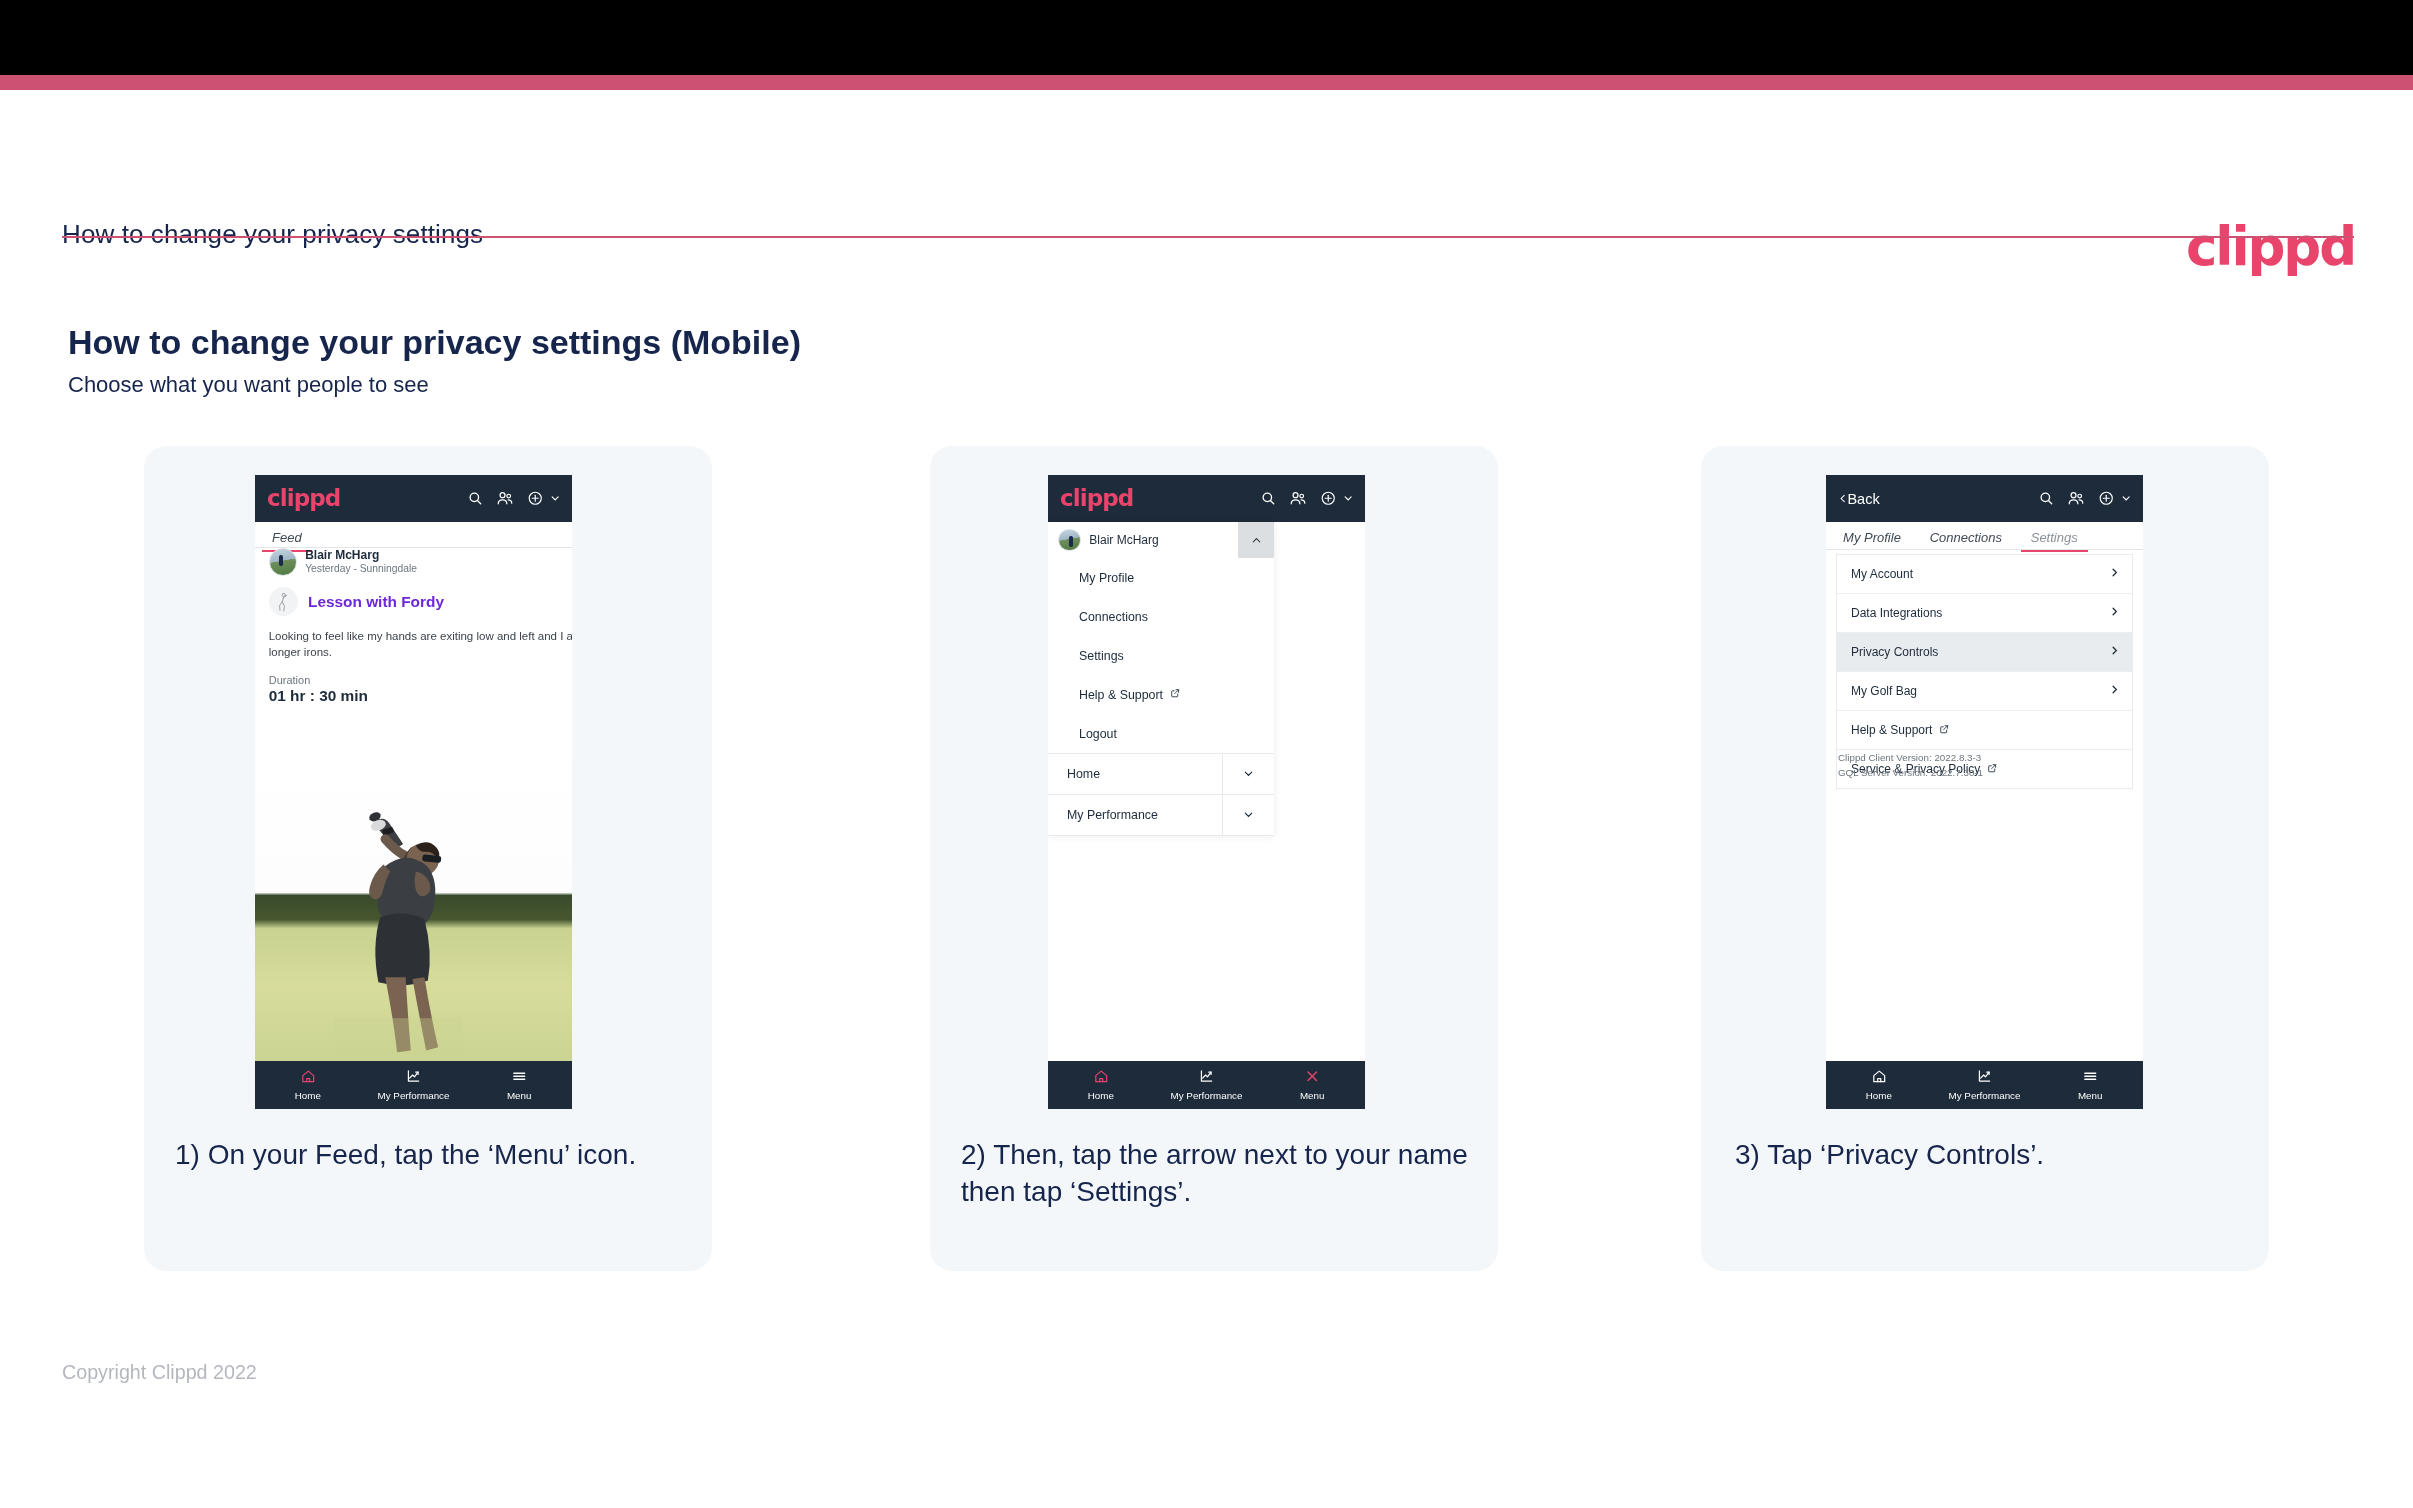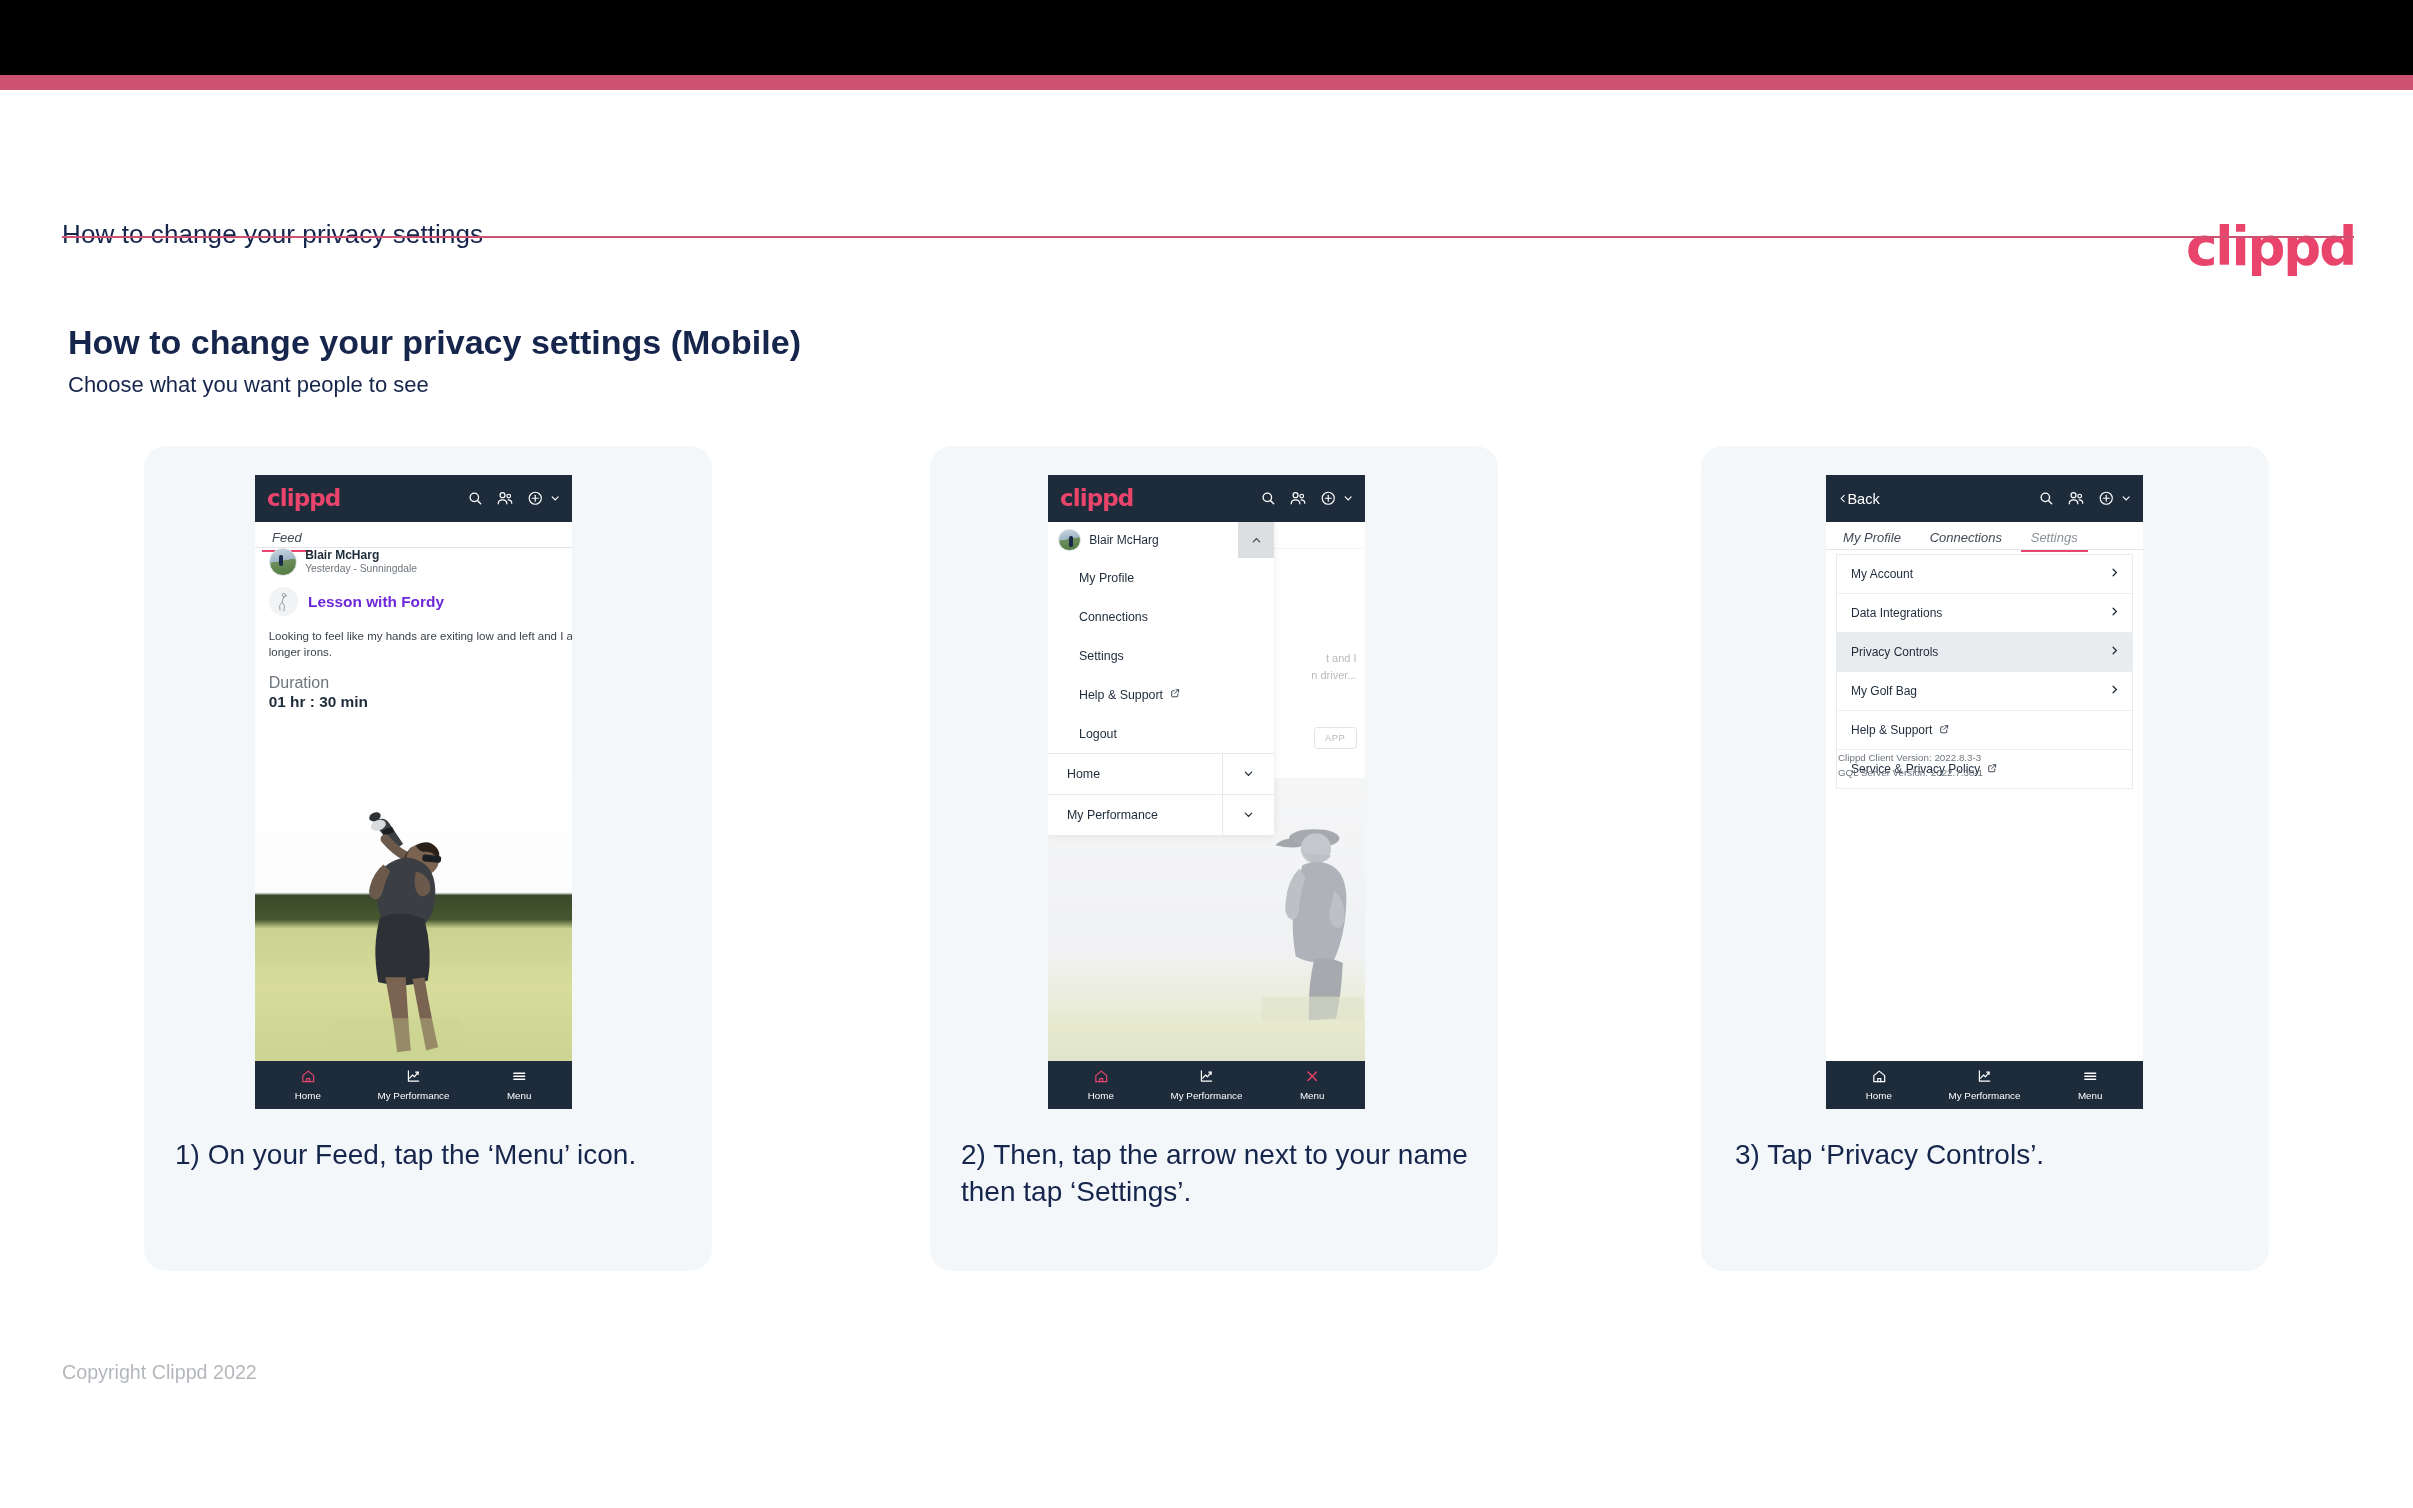--- a/index.html
+++ b/index.html
@@ -199,21 +199,21 @@
   .lesson-title { font-size: 15.4px; font-weight: 700; color: #6d28d9; }
 
   .post-body {
     margin-top: 12px;
     font-size: 11.5px;
     color: #3b434c;
     line-height: 1.42;
     white-space: nowrap;
   }
   .post-body .line2 { white-space: normal; }
-  .dur-label { margin-top: 13px; font-size: 16px; color: #6d757d; }
+  .dur-label { margin-top: 13px; font-size: 11px; color: #6d757d; }
   .dur-value { margin-top: 1.7px; font-size: 15.4px; font-weight: 700; color: #1d2b3a; }
 
   .post-photo {
     position: absolute; left: 0; top: 285px;
     width: 100%; height: 301px;
     background:
       linear-gradient(to bottom,
         #ffffff 0%, #fdfdfd 44%,
         #3a4a2c 45%, #46572f 53%,
         #c9d291 56%, #d7dc9a 75%,
@@ -497,41 +497,20 @@
       <span class="bnav-label">Menu</span>
     </div>
   </div>
 </div>
 
 <div class="caption" id="caption-1">1) On your Feed, tap the ‘Menu’ icon.</div>
 
 <div class="card" id="card-2"></div>
 
 <div class="phone" id="phone-2">
-  <div class="dim-backdrop">
-    <div class="dim-feed-tabrow"></div>
-    <div class="dim-text">
-      <div>t and I</div>
-      <div>n driver...</div>
-    </div>
-    <div class="dim-app-badge">APP</div>
-    <div class="dim-photo">
-      <svg class="dim-golfer" viewBox="0 0 120 250">
-        <ellipse cx="62" cy="34" rx="30" ry="11" fill="#3a4049"></ellipse>
-        <path d="M34 34 q-14 2 -18 8 q16 4 30 2 Z" fill="#343a43"></path>
-        <circle cx="64" cy="46" r="18" fill="#7d838d"></circle>
-        <path d="M50 52 q6 10 18 10 q10 0 14 -8" fill="#6d737c"></path>
-        <path d="M48 66 q22 -10 40 4 q14 12 12 46 q-2 34 -14 62 q-26 8 -46 -4 q-10 -56 8 -108 Z" fill="#4e5664"></path>
-        <path d="M44 70 q-14 14 -16 40 q-2 16 6 20 q8 3 10 -12 q2 -24 8 -38 Z" fill="#6d737c"></path>
-        <path d="M86 96 q14 14 12 34 q-2 12 -10 10 q-8 -2 -8 -18 Z" fill="#6d737c"></path>
-        <path d="M62 178 q18 -4 34 4 q-2 40 -8 66 l-32 2 q-2 -38 6 -72Z" fill="#3b414b"></path>
-        <rect x="0" y="222" width="120" height="28" fill="#b9c288" opacity="0.6"></rect>
-      </svg>
-    </div>
-  </div>
   <div class="dim-overlay"></div>
 
   <div class="app-nav">
     <div class="app-logo">clippd</div>
     <div class="nav-spacer"></div>
     <div class="nav-icons">
       <span>
         <svg width="14.5" height="14.5" viewBox="0 0 24 24" fill="none" stroke="#fff" stroke-width="2.2" stroke-linecap="round">
             <circle cx="10.5" cy="10.5" r="7"></circle>
             <line x1="16" y1="16" x2="21" y2="21"></line>

